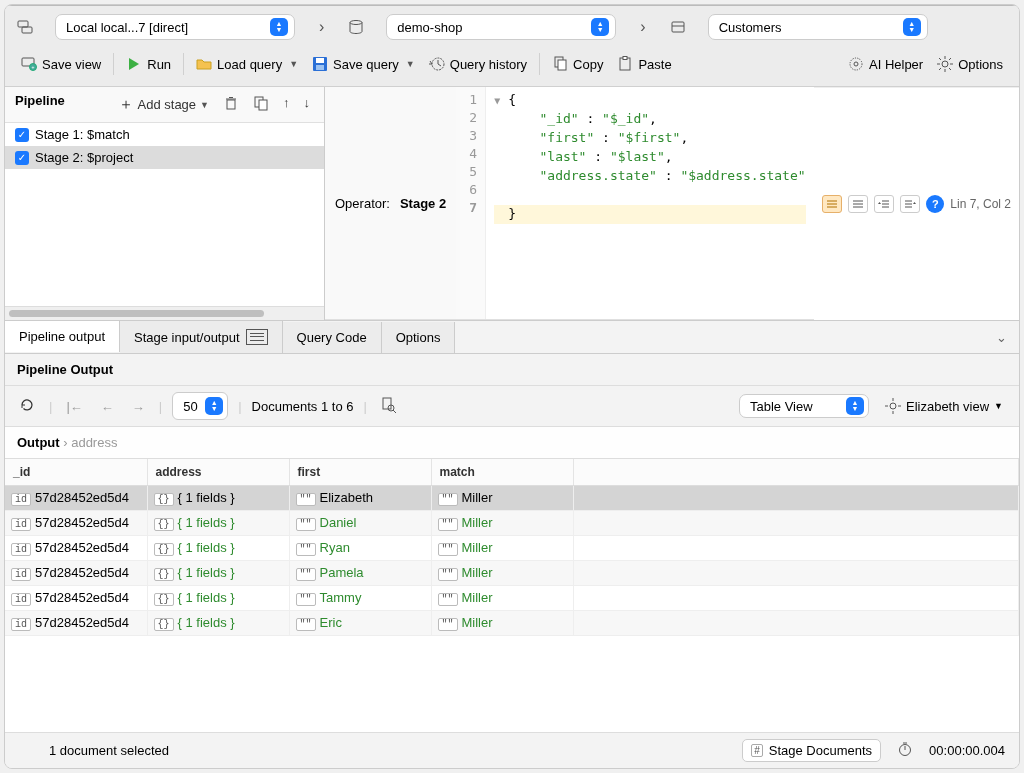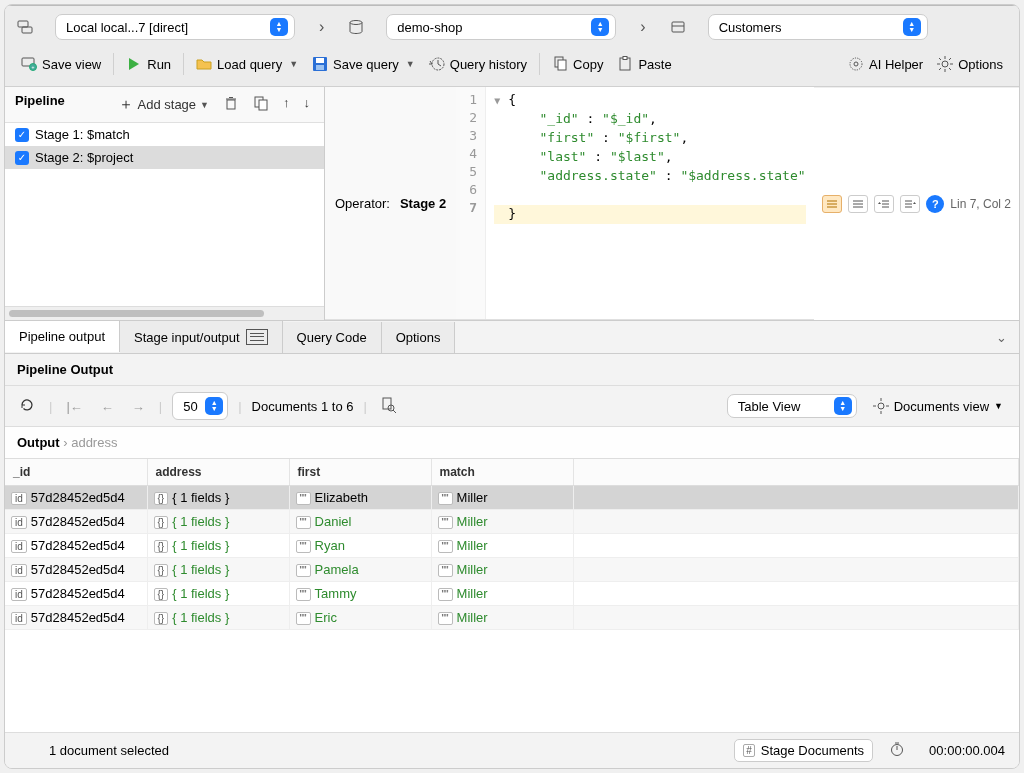--- a/index.html
+++ b/index.html
@@ -266,21 +266,21 @@
     border-right:1px solid #eee;
     padding:4px 6px; font-size:13px;
     white-space:nowrap; overflow:hidden; text-overflow:ellipsis;
   }
   table.data tr.selected td { background:#d4d4d4; }
   table.data tr.zebra td { background:#f7f7f7; }
   .cell-badge {
     display:inline-flex; align-items:center; justify-content:center;
     border:1px solid #bbb; border-radius:2px;
     font-size:10px; padding:0 3px; color:#555; background:#fff;
-    margin-right:4px; font-family:Liberation Sans, sans-serif;
+    margin-right:4px; font-family:Liberation Mono, monospace;
   }
   .green { color:#2e8b2e; }
   table.data col.c0 { width:142px; }
   table.data col.c1 { width:142px; }
   table.data col.c2 { width:142px; }
   table.data col.c3 { width:142px; }
   table.data col.c4 { width:auto; }
   
   .status {
     display:flex; align-items:center; gap:16px;
@@ -604,21 +604,21 @@
           <svg class="icon-svg" viewBox="0 0 16 16">
               <circle cx="8" cy="8" r="3" fill="none" stroke="#555"></circle>
               <g stroke="#555">
                 <line x1="8" y1="0" x2="8" y2="3"></line>
                 <line x1="8" y1="13" x2="8" y2="16"></line>
                 <line x1="0" y1="8" x2="3" y2="8"></line>
                 <line x1="13" y1="8" x2="16" y2="8"></line>
               </g>
             </svg>
         </span>
-        <span>Documents view</span>
+        <span>Elizabeth view</span>
         <span style="font-size:9px;">▼</span>
       </span>
     </div>
 
     <div class="out-crumb">
       <strong>Output</strong>
       <span class="dim"> › </span>
       <span class="dim">address</span>
     </div>
 
@@ -687,21 +687,21 @@
       </table>
     </div>
 
     <div class="status">
       <span style="margin-left:30px;">1 document selected</span>
       <span class="fill"></span>
       <span class="boxbtn">
         <span style="color:#555;border:1px solid #aaa;border-radius:2px;padding:0 2px;font-size:10px;">#</span>
         <span>Stage Documents</span>
       </span>
-      <span style="display:flex;align-items:center;gap:24px;">
+      <span style="display:flex;align-items:center;gap:16px;">
         <span>
           <svg class="icon-svg" viewBox="0 0 16 16">
               <circle cx="8" cy="9" r="5.5" fill="none" stroke="#555"></circle>
               <line x1="8" y1="9" x2="8" y2="5" stroke="#555"></line>
               <line x1="6" y1="2" x2="10" y2="2" stroke="#555"></line>
             </svg>
         </span>
         <span>00:00:00.004</span>
       </span>
     </div>

